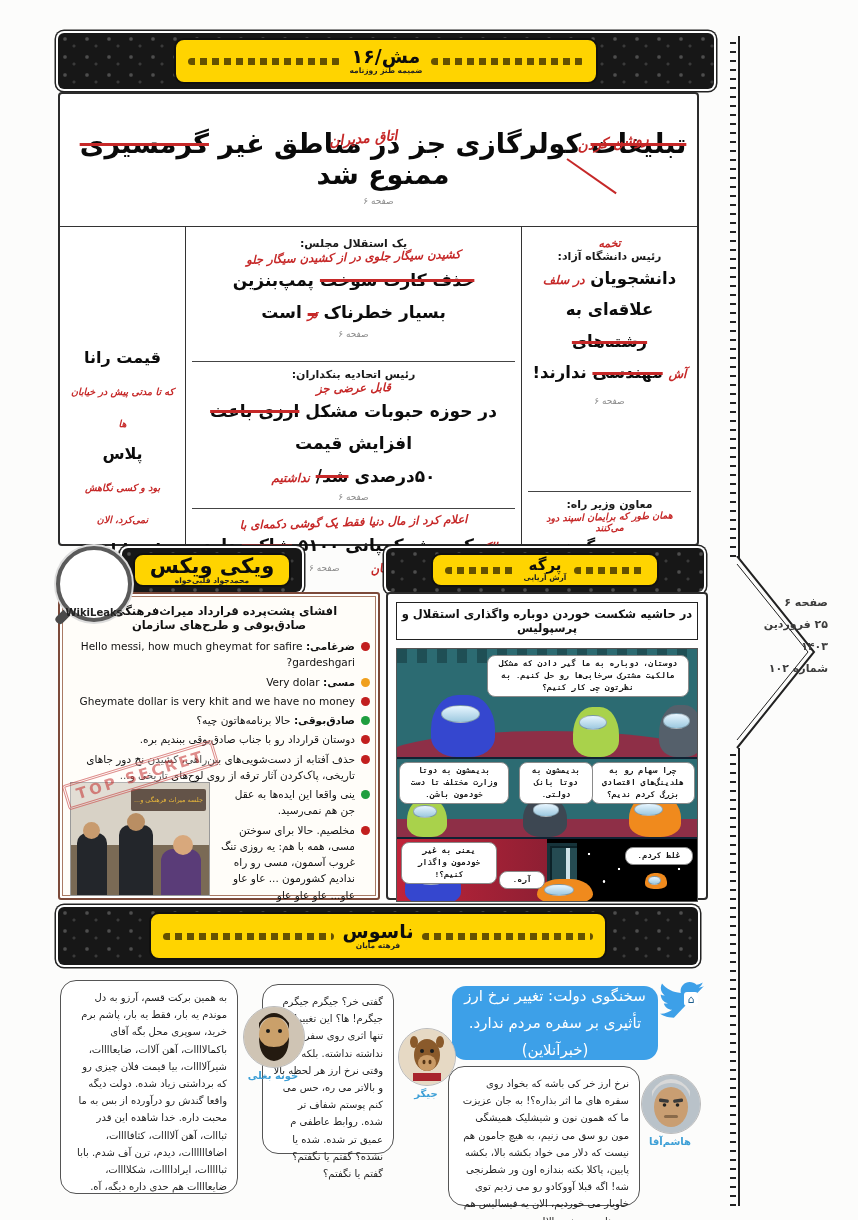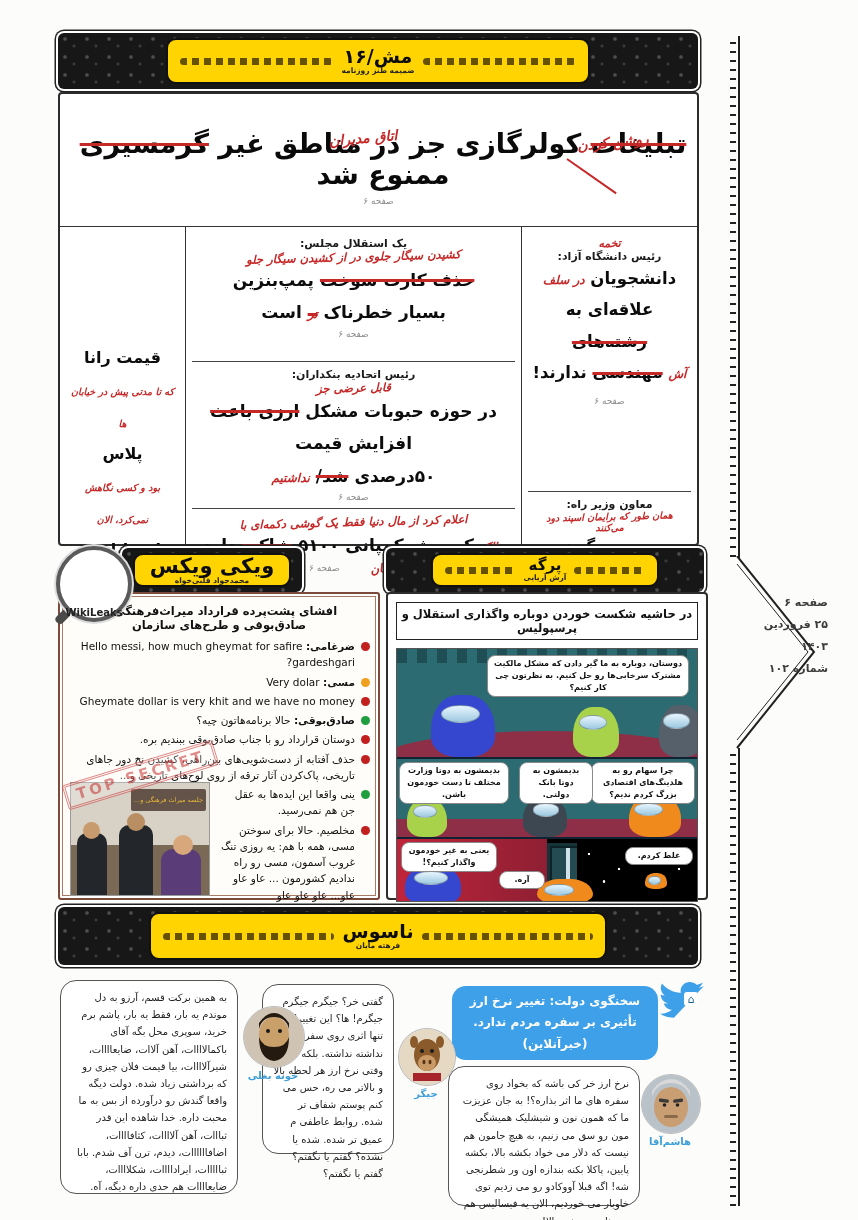--- a/index.html
+++ b/index.html
@@ -57,48 +57,48 @@
          padding:7px 3px;direction:rtl;border-radius:2px;}
   .magnifier{position:absolute;width:68px;height:68px;border:4px solid #5a5a5a;border-radius:50%;
     background:#fff;display:flex;align-items:flex-end;justify-content:center;z-index:6;
     box-shadow:0 0 0 2px #ddd;}
   .magnifier .lbl{font-size:10px;font-weight:bold;color:#222;}
   .maghandle{position:absolute;width:34px;height:9px;background:#4a4a4a;border-radius:4px;
     transform:rotate(135deg);z-index:5;}
   
   .comiccap{border:1.5px solid #222;margin:8px;padding:4px 2px;font-size:11.5px;font-weight:bold;
             text-align:center;direction:rtl;}
-  .art{position:relative;margin:0 8px 0;height:252px;border:1px solid #555;overflow:hidden;background:#2c6b72;}
+  .art{position:relative;margin:0 8px 0;height:252px;border:1px solid #555;overflow:hidden;background:#2c6b72;font-family:Liberation Mono, monospace;}
   .panel{position:absolute;left:0;right:0;overflow:hidden;}
   .cb{position:absolute;background:#fff;border:1px solid #8a8a8a;border-radius:8px;
       padding:2px 5px;font-size:8px;font-weight:bold;direction:rtl;text-align:center;
       line-height:1.5;z-index:6;color:#111;}
   .au{position:absolute;border-radius:42% 42% 40% 40%/55% 55% 32% 32%;}
   .au .visor{position:absolute;background:linear-gradient(180deg,#e8f6ff,#9cc8df);
       border-radius:50%;border:1px solid rgba(0,0,0,.25);}
   .table1{position:absolute;background:#8e2f47;border-radius:50% 50% 0 0;}
   
-  .tweetcard{background:#3da0e8;border-radius:14px;color:#fff;font-weight:bold;font-size:12px;
+  .tweetcard{background:#3da0e8;border-radius:14px;color:#fff;font-weight:normal;font-size:15px;
      direction:rtl;text-align:center;display:flex;align-items:center;justify-content:center;
      padding:8px 12px;box-sizing:border-box;line-height:1.8;}
   .bubble{background:#fff;border:1.5px solid #555;border-radius:16px;padding:8px 10px;
      font-size:10.5px;line-height:1.72;direction:rtl;text-align:right;box-sizing:border-box;color:#222;}
   .avatar{border-radius:50%;overflow:hidden;border:1.5px solid #bbb;background:#ddd;}
   .avlabel{font-size:10px;font-weight:bold;color:#3d9fd6;text-align:center;direction:rtl;}
   
   .tickline{width:10px;border-right:2px solid #222;
     background:repeating-linear-gradient(to bottom,transparent 0 6px,#222 6px 8px);
     background-size:6px 9px;background-repeat:repeat-y;background-position:right 2px top;}
   .sideinfo{font-size:11px;font-weight:bold;color:#3c3c3c;direction:rtl;text-align:right;line-height:2.0;}
   .leadhl{font-weight:bold;font-size:27px;text-align:center;direction:rtl;margin-top:34px;color:#0a0a0a;margin-left:9px;}
 </style>
 </head>
 <body>
 
-<div class="abs ornate" style="left:58px;top:33px;width:640px;height:56px;">
+<div class="abs ornate" style="left:58px;top:33px;width:640px;height:56px;padding-left:16px;">
   <div class="yellowband" style="width:396px;">
     <span class="squig"></span>
     <span class="bannertitle">
       <div class="t">مش/۱۶</div>
       <div class="a">ضمیمه طنز روزنامه</div>
     </span>
     <span class="squig"></span>
   </div>
 </div>
 

